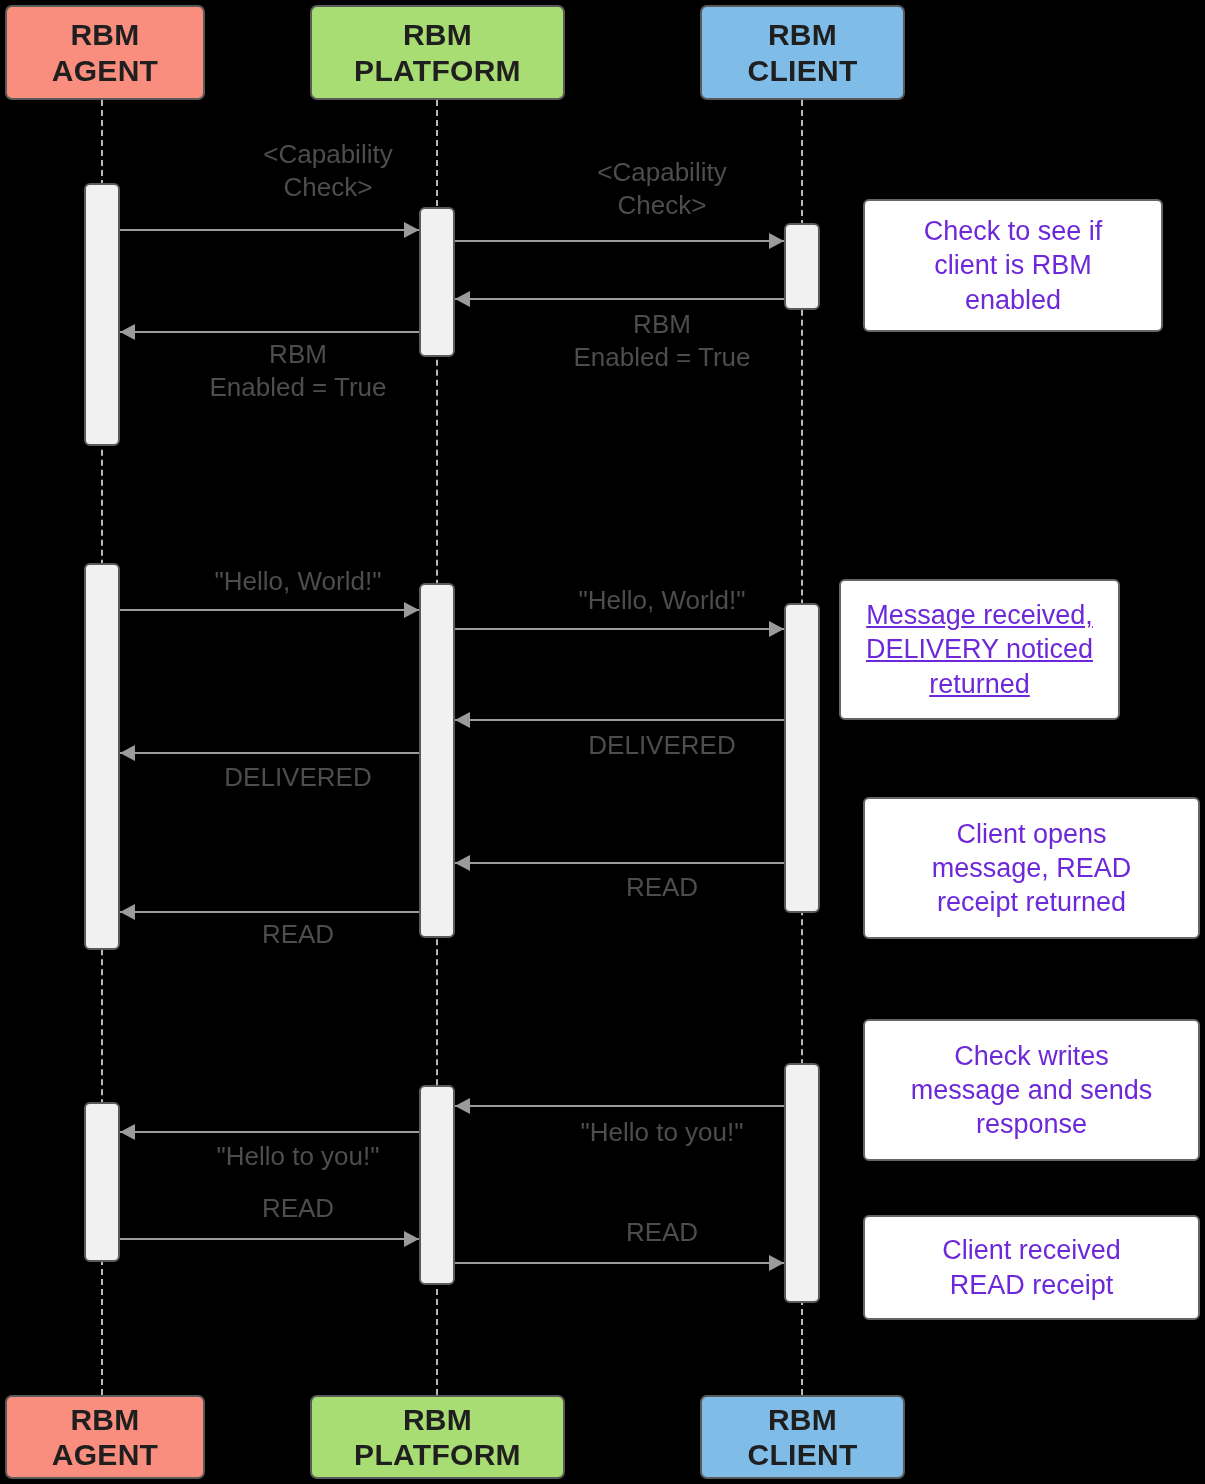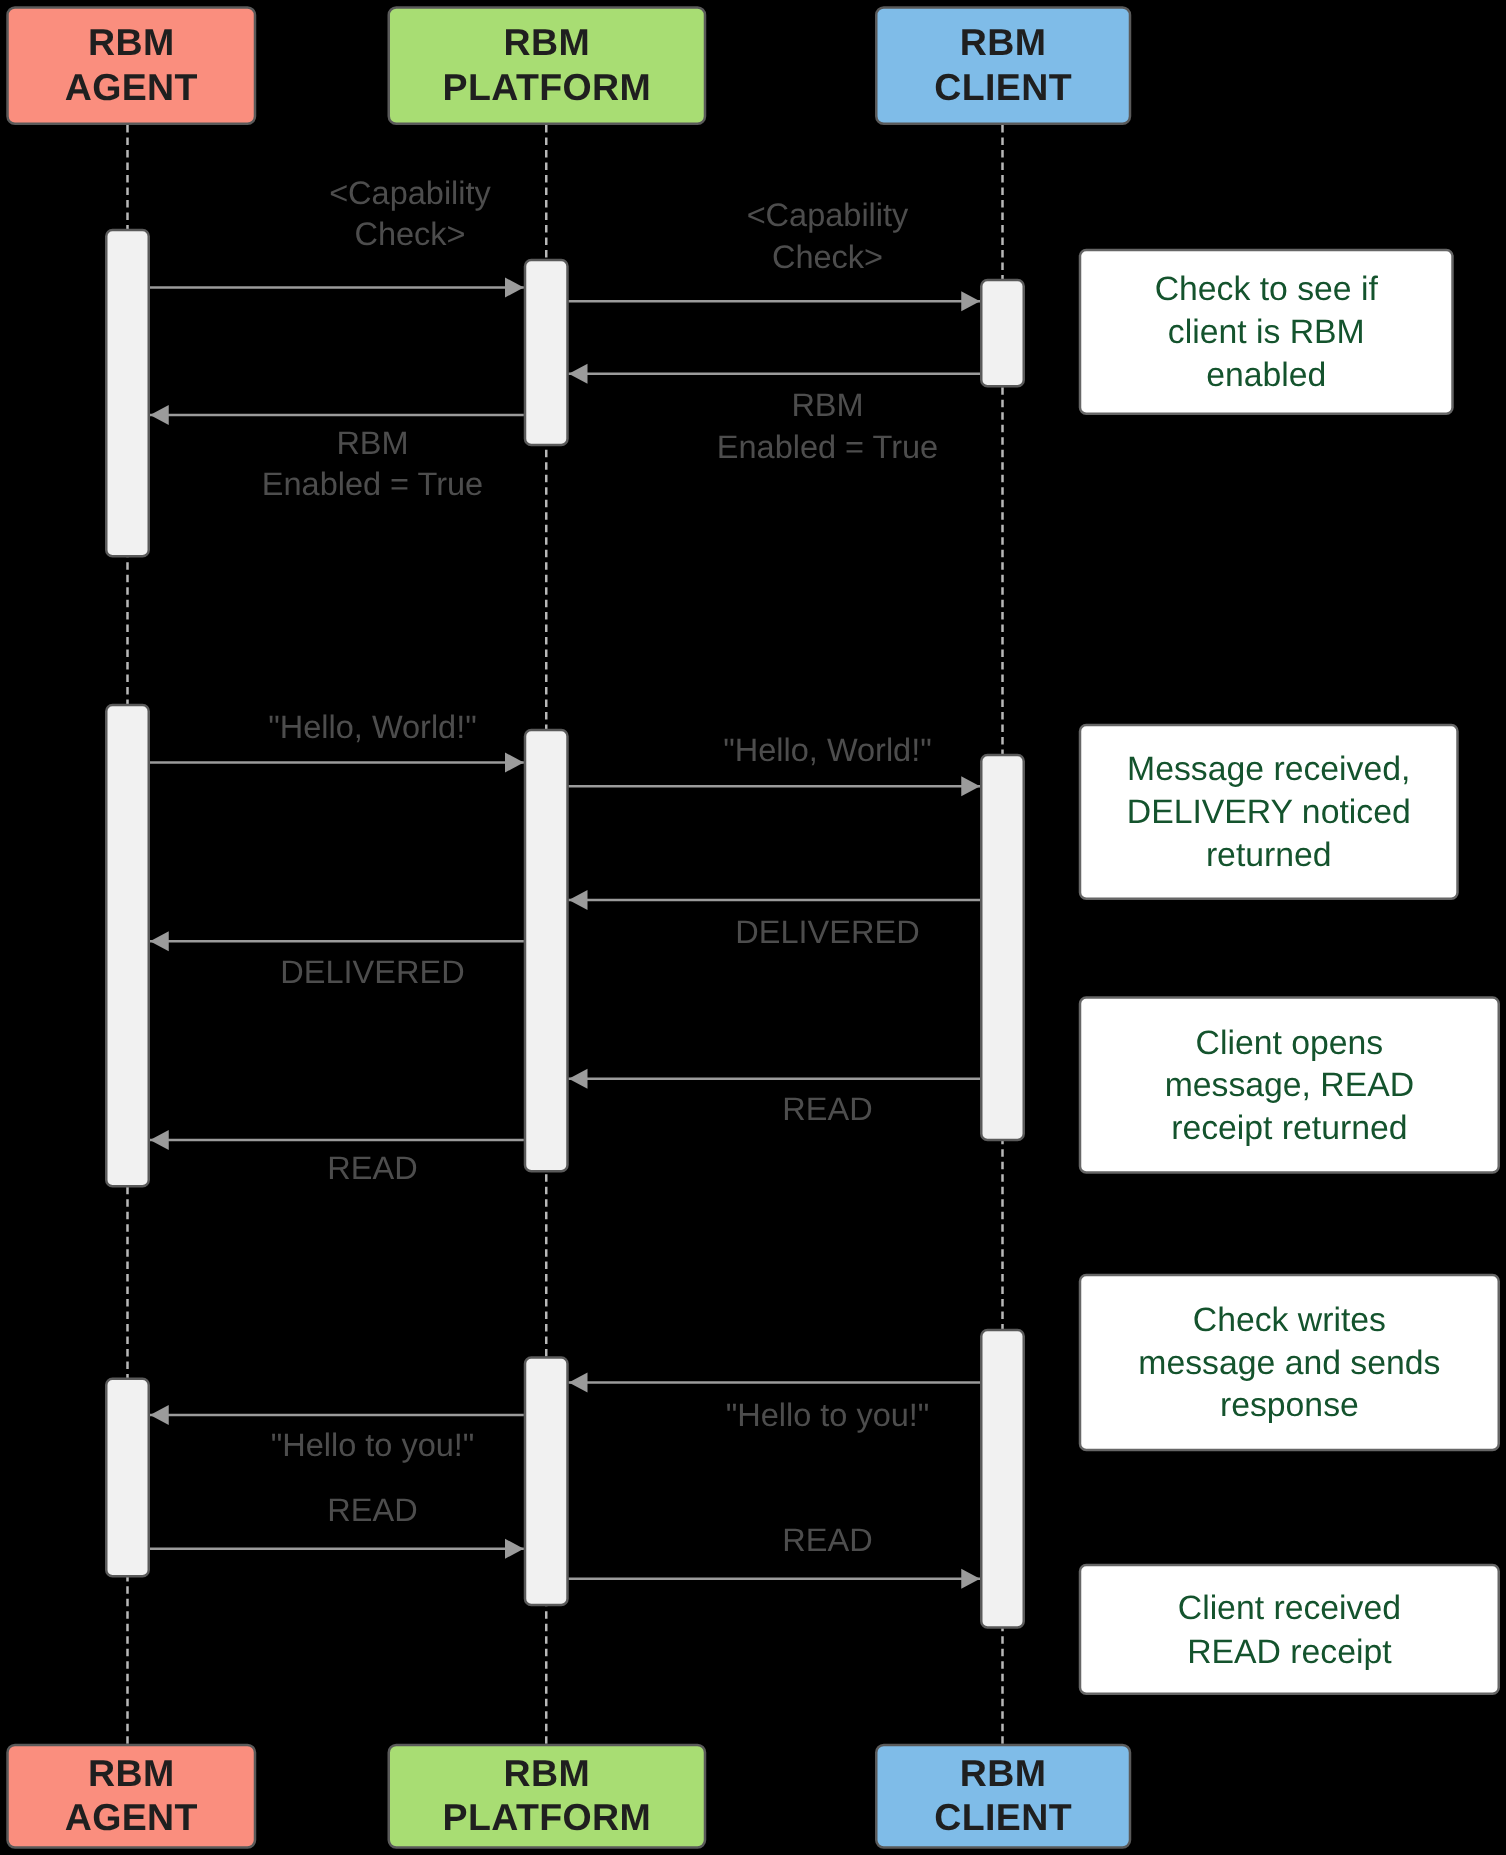--- a/index.html
+++ b/index.html
@@ -81,21 +81,21 @@
   .note {
     position: absolute;
     box-sizing: border-box;
     background: #ffffff;
     border: 2px solid #666666;
     border-radius: 6px;
     display: flex;
     align-items: center;
     justify-content: center;
     text-align: center;
-    color: #14532d;
+    color: #6d28d9;
     font-size: 27px;
     line-height: 1.26;
     padding: 6px 10px;
     white-space: pre-line;
   }
 </style>
 </head>
 <body>
 
 <div id="canvas">
@@ -153,30 +153,30 @@
     <div class="msglabel" style="left: 128px; top: 1140px; width: 340px;">"Hello to you!"</div>
     <div class="msgline" style="left: 120px; top: 1238px; width: 299px;"></div>
     <div class="arrowhead right" style="top: 1231px; left: 404px;"></div>
     <div class="msglabel" style="left: 128px; top: 1192px; width: 340px;">READ</div>
     <div class="msgline" style="left: 455px; top: 1262px; width: 329px;"></div>
     <div class="arrowhead right" style="top: 1255px; left: 769px;"></div>
     <div class="msglabel" style="left: 487px; top: 1216px; width: 350px;">READ</div>
     <div class="note" style="left: 863px; top: 199px; width: 300px; height: 133px;">Check to see if
 client is RBM
 enabled</div>
-    <div class="note" style="left: 863px; top: 579px; width: 304px; height: 141px;">Message received,
+    <div class="note" style="left: 839px; top: 579px; width: 281px; height: 141px; text-decoration: underline;">Message received,
 DELIVERY noticed
 returned</div>
     <div class="note" style="left: 863px; top: 797px; width: 337px; height: 142px;">Client opens
 message, READ
 receipt returned</div>
     <div class="note" style="left: 863px; top: 1019px; width: 337px; height: 142px;">Check writes
 message and sends
 response</div>
-    <div class="note" style="left: 863px; top: 1215px; width: 337px; height: 105px; margin-top: 36px;">Client received
+    <div class="note" style="left: 863px; top: 1215px; width: 337px; height: 105px;">Client received
 READ receipt</div>
     <div class="participant" style="left: 5px; top: 5px; width: 200px; height: 95px; background: rgb(250, 142, 126);">
       <span class="pline">RBM</span>
       <span class="pline">AGENT</span>
     </div>
     <div class="participant" style="left: 5px; top: 1395px; width: 200px; height: 84px; background: rgb(250, 142, 126);">
       <span class="pline">RBM</span>
       <span class="pline">AGENT</span>
     </div>
     <div class="participant" style="left: 310px; top: 5px; width: 255px; height: 95px; background: rgb(168, 221, 115);">

